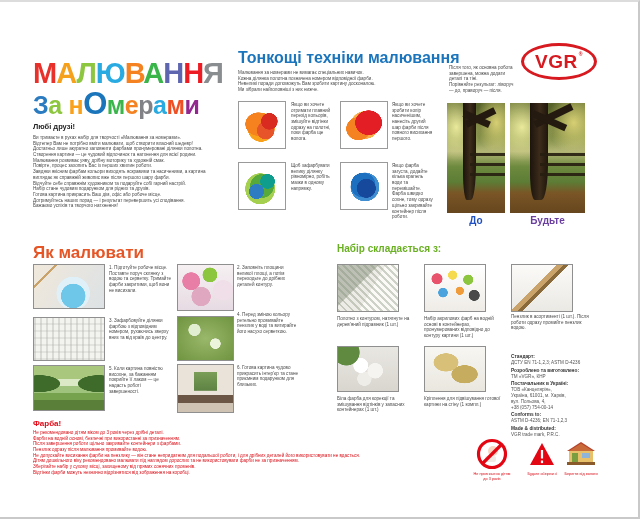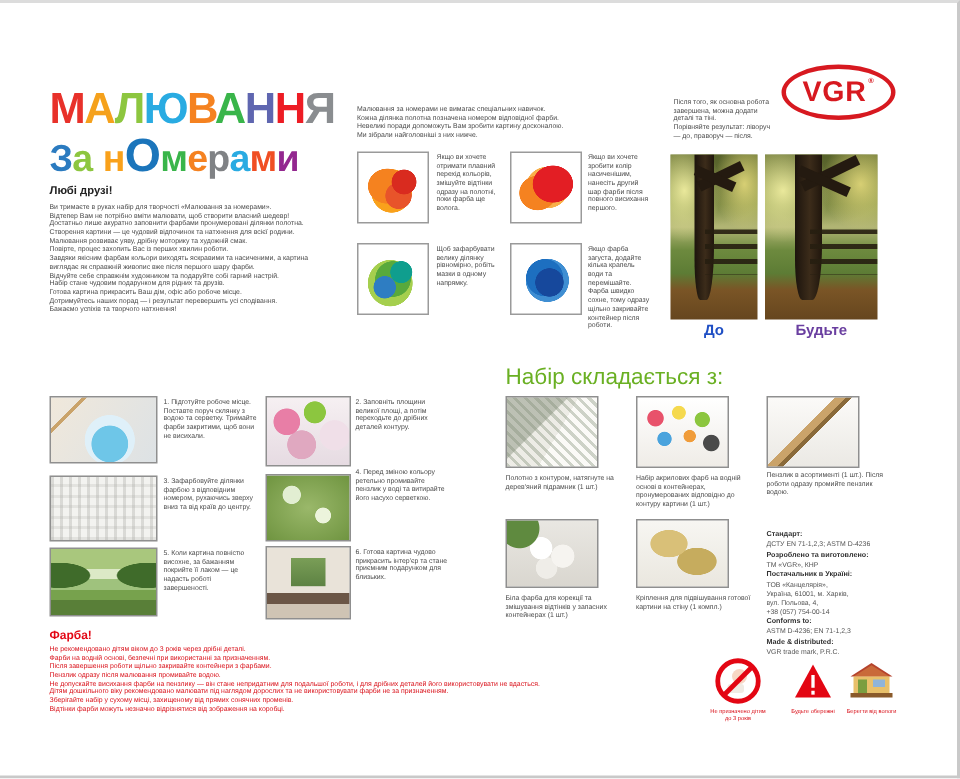--- a/index.html
+++ b/index.html
@@ -11,21 +11,21 @@
   .tiny{font-size:4.6px;line-height:1.24;color:#4a4a4a;white-space:pre-line;}
   .tiny-red{font-size:4.6px;line-height:1.24;color:#d90f18;white-space:pre-line;}
   
   .title-line1{font-size:29px;font-weight:800;letter-spacing:-1px;line-height:1;}
   .title-line2{font-size:25px;font-weight:800;letter-spacing:-0.5px;line-height:1;}
   .title-line2 .word{margin-right:7px;}
   .title-line2 .big{font-size:31px;}
   
   .h-blue{font-size:16px;font-weight:bold;line-height:1;}
   .h-orange{font-size:17px;font-weight:bold;line-height:1;}
-  .h-green{font-size:15px;font-weight:normal;line-height:1;}
+  .h-green{font-size:10px;font-weight:bold;line-height:1;}
   .h-red{font-size:8px;font-weight:bold;line-height:1;}
   .h-intro{font-size:7.5px;font-weight:bold;color:#222;line-height:1;}
   
   .frame{border:1px solid #9a9a9a;box-sizing:border-box;}
   
   .sw{width:48px;height:48px;background:#fff;}
   .sw i{display:block;width:100%;height:100%;}
   .sw-1 i{background:
      radial-gradient(circle at 66% 42%, #d92b1f 0 20%, rgba(217,43,31,0) 21%),
      radial-gradient(circle at 58% 62%, #e8542a 0 22%, rgba(232,84,42,0) 23%),
@@ -142,20 +142,21 @@
 Малювання розвиває уяву, дрібну моторику та художній смак.
 Повірте, процес захопить Вас із перших хвилин роботи.
 Завдяки якісним фарбам кольори виходять яскравими та насиченими, а картина
 виглядає як справжній живопис вже після першого шару фарби.
 Відчуйте себе справжнім художником та подаруйте собі гарний настрій.
 Набір стане чудовим подарунком для рідних та друзів.
 Готова картина прикрасить Ваш дім, офіс або робоче місце.
 Дотримуйтесь наших порад — і результат перевершить усі сподівання.
 Бажаємо успіхів та творчого натхнення!</div>
 
+  <div class="abs h-blue" style="left: 238px; top: 48px; color: rgb(27, 117, 188);">Тонкощі техніки малювання</div>
   <div class="abs tiny" style="left:238px;top:68px;width:196px;">Малювання за номерами не вимагає спеціальних навичок.
 Кожна ділянка полотна позначена номером відповідної фарби.
 Невеликі поради допоможуть Вам зробити картину досконалою.
 Ми зібрали найголовніші з них нижче.</div>
 
   <div class="abs sw sw-1 frame" style="left:238px;top:99px;">
       <i></i>
     </div>
   <div class="abs cap" style="left:291px;top:100px;width:46px;">Якщо ви хочете отримати плавний перехід кольорів, змішуйте відтінки одразу на полотні, поки фарба ще волога.</div>
   <div class="abs sw sw-2 frame" style="left:340px;top:99px;">
@@ -181,20 +182,21 @@
       <i class="branch"></i>
       <i class="branch branch2"></i>
     </div>
   <div class="abs photo-tree" style="left:510px;top:101px;width:75px;height:110px;">
       <i class="branch"></i>
       <i class="branch branch2"></i>
     </div>
   <div class="abs cmp-label" style="left: 447px; top: 213px; width: 58px; color: rgb(31, 79, 196);">До</div>
   <div class="abs cmp-label" style="left: 510px; top: 213px; width: 75px; color: rgb(106, 63, 160);">Будьте</div>
 
+  <div class="abs h-orange" style="left: 33px; top: 242px; color: rgb(230, 85, 37);">Як малювати</div>
 
   <div class="abs ph ph-jar" style="left:33px;top:262px;width:72px;height:45px;"></div>
   <div class="abs tiny" style="left:109px;top:263px;width:62px;">1. Підготуйте робоче місце. Поставте поруч склянку з водою та серветку. Тримайте фарби закритими, щоб вони не висихали.</div>
   <div class="abs ph ph-pots" style="left:177px;top:262px;width:57px;height:47px;"></div>
   <div class="abs tiny" style="left:237px;top:263px;width:62px;">2. Заповніть площини великої площі, а потім переходьте до дрібних деталей контуру.</div>
 
   <div class="abs ph ph-sketch" style="left:33px;top:315px;width:72px;height:44px;"></div>
   <div class="abs tiny" style="left:109px;top:316px;width:62px;">3. Зафарбовуйте ділянки фарбою з відповідним номером, рухаючись зверху вниз та від країв до центру.</div>
   <div class="abs ph ph-foliage" style="left:177px;top:314px;width:57px;height:45px;"></div>
   <div class="abs tiny" style="left:237px;top:310px;width:62px;">4. Перед зміною кольору ретельно промивайте пензлик у воді та витирайте його насухо серветкою.</div>

